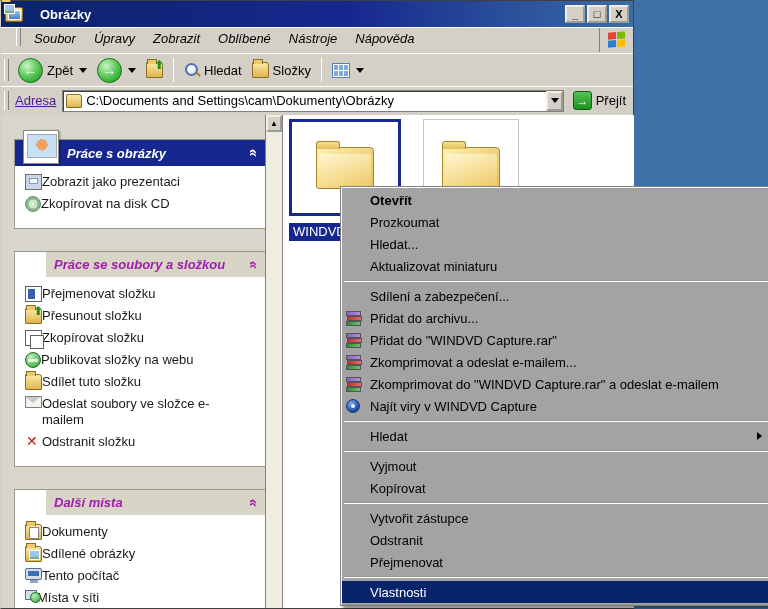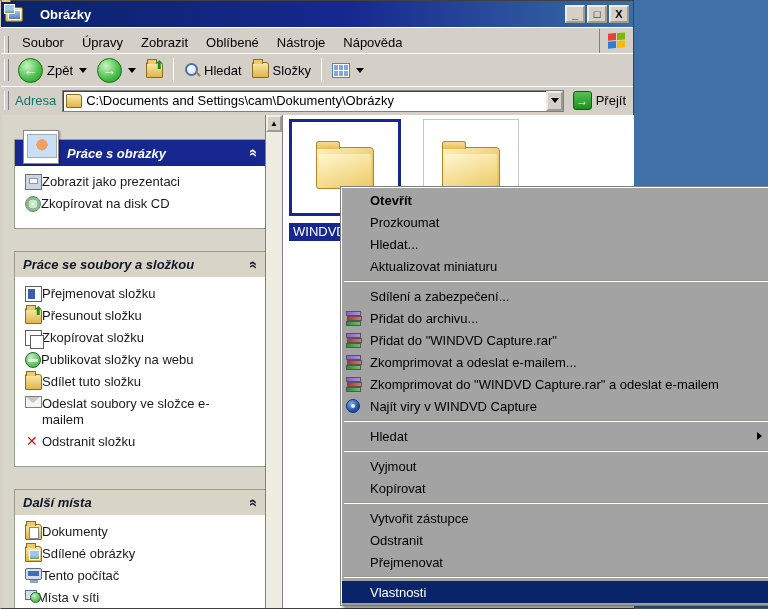--- a/index.html
+++ b/index.html
@@ -17,21 +17,21 @@
     background:linear-gradient(180deg,#FBE9A8,#E3B94E); border:1px solid #8A6D1F; border-radius:2px; }
   .title-icon::before { content:""; position:absolute; left:2px; top:2px; width:11px; height:8px;
     background:linear-gradient(180deg,#9FC6F0,#4A7FC0); border:1px solid #fff; }
   .title-text { font-weight:bold; font-size:13px; flex:1; }
   .winbtns { display:flex; gap:2px; }
   .winbtn { width:20px; height:18px; background:#D4D0C8; border:2px outset #F0EEE4;
     color:#000; font-size:11px; font-weight:bold; display:flex; align-items:center; justify-content:center; line-height:1; }
 
   
   .menubar { height:26px; background:#D4D0C8; border-top:1px solid #FFFFFF;
-    display:flex; align-items:flex-end; padding-left:2px; }
+    display:flex; align-items:flex-start; padding-left:14px;font-style:italic; }
   .grip { width:5px; height:70%; border-left:1px solid #fff; border-right:1px solid #808080; margin:0 4px 0 1px; flex:none; }
   .menu-item { padding:3px 9px; color:#000; }
   .menubar-spacer { flex:1; }
   .winlogo-box { width:34px; height:24px; border-left:1px solid #808080; display:flex; align-items:center; justify-content:center; background:#D4D0C8; }
   .winlogo { width:18px; height:16px; display:grid; grid-template-columns:8px 8px; grid-template-rows:7px 7px; gap:1px; transform:skewY(-4deg); }
   .winlogo i { display:block; }
   .wl-r{background:#E34234}.wl-g{background:#7DB700}.wl-b{background:#2F7FD0}.wl-y{background:#FFB900}
 
   
   .toolbar { height:33px; background:#D4D0C8; border-top:1px solid #fff;
@@ -53,39 +53,39 @@
     border:2px solid #4A6FB5; border-radius:50%; background:radial-gradient(circle at 35% 35%,#fff,#CBE0F5); }
   .icn-search::after { content:""; position:absolute; left:11px; top:11px; width:6px; height:2px;
     background:#B07030; transform:rotate(45deg); }
   .icn-views { width:18px; height:15px; border:1px solid #5A7FB5; background:#fff; display:grid;
     grid-template-columns:1fr 1fr 1fr; gap:1px; padding:1px; }
   .icn-views i { background:#7FA8E0; }
 
   
   .addressbar { height:28px; background:#D4D0C8; border-top:1px solid #fff;
     display:flex; align-items:center; padding:0 3px 0 2px; }
-  .addr-label { padding:0 6px 0 2px; color:#0f766e; }
+  .addr-label { padding:0 6px 0 2px; color:#4c1d95;text-decoration:underline; }
   .addr-combo { flex:1; height:22px; background:#fff; border:1px solid #7F7F7F;
     box-shadow:inset 1px 1px 0 #404040; display:flex; align-items:center; padding-left:3px; }
   .addr-icon { width:16px; height:14px; margin-right:4px; }
   .addr-text { flex:1; white-space:nowrap; overflow:hidden; }
   .addr-drop { width:17px; height:20px; background:#D4D0C8; border:2px outset #F0EEE4;
     display:flex; align-items:center; justify-content:center; }
   .go-btn { display:flex; align-items:center; gap:4px; margin-left:5px; padding:1px 4px; }
   .go-icon { width:19px; height:19px; background:linear-gradient(180deg,#57C257,#1E8F1E);
     border:1px solid #0F5F0F; border-radius:3px; color:#fff; font-weight:bold;
     display:flex; align-items:center; justify-content:center; font-size:12px; }
 
   
   .content { position:absolute; left:1px; top:114px; width:632px; bottom:0; display:flex; background:#fff; }
   .sidebar { width:281px; background:#D8D5CB; border-right:1px solid #808080; padding:10px 4px 0 12px; overflow:hidden; position:relative; }
   .panel { background:#fff; border:1px solid #9B9A8F; width:253px; margin-bottom:22px; position:relative; }
   .panel-header { height:26px; display:flex; align-items:center; padding:0 8px; font-weight:bold;font-style:italic; }
   .panel-header.blue { background:#16288F; color:#fff; padding-left:52px; }
-  .panel-header.gray { background:#D8D4C6; color:#0f172a; border-bottom:1px solid #fff; }
+  .panel-header.gray { background:#D8D4C6; color:#a21caf; border-bottom:1px solid #fff;margin-left:31px; }
   .chevron { margin-left:auto; transform:rotate(90deg); font-weight:bold; font-size:14px; }
   .panel-photo-icon { position:absolute; left:8px; top:-10px; width:36px; height:34px;
     background:#fff; border:1px solid #8A8A8A; box-shadow:1px 1px 2px rgba(0,0,0,.35); padding:3px; }
   .panel-photo-icon::before { content:""; display:block; width:100%; height:22px;
     background:radial-gradient(circle at 50% 45%,#F0A060 0 30%,#C8E0F5 31%); border:1px solid #AAA; }
   .panel-body { padding:8px 6px 10px 10px; }
   .task-item { display:flex; align-items:flex-start; margin-bottom:6px; color:#1A1A1A; }
   .task-item .icn { margin-top:0; }
   .task-label { line-height:16px; }
 

